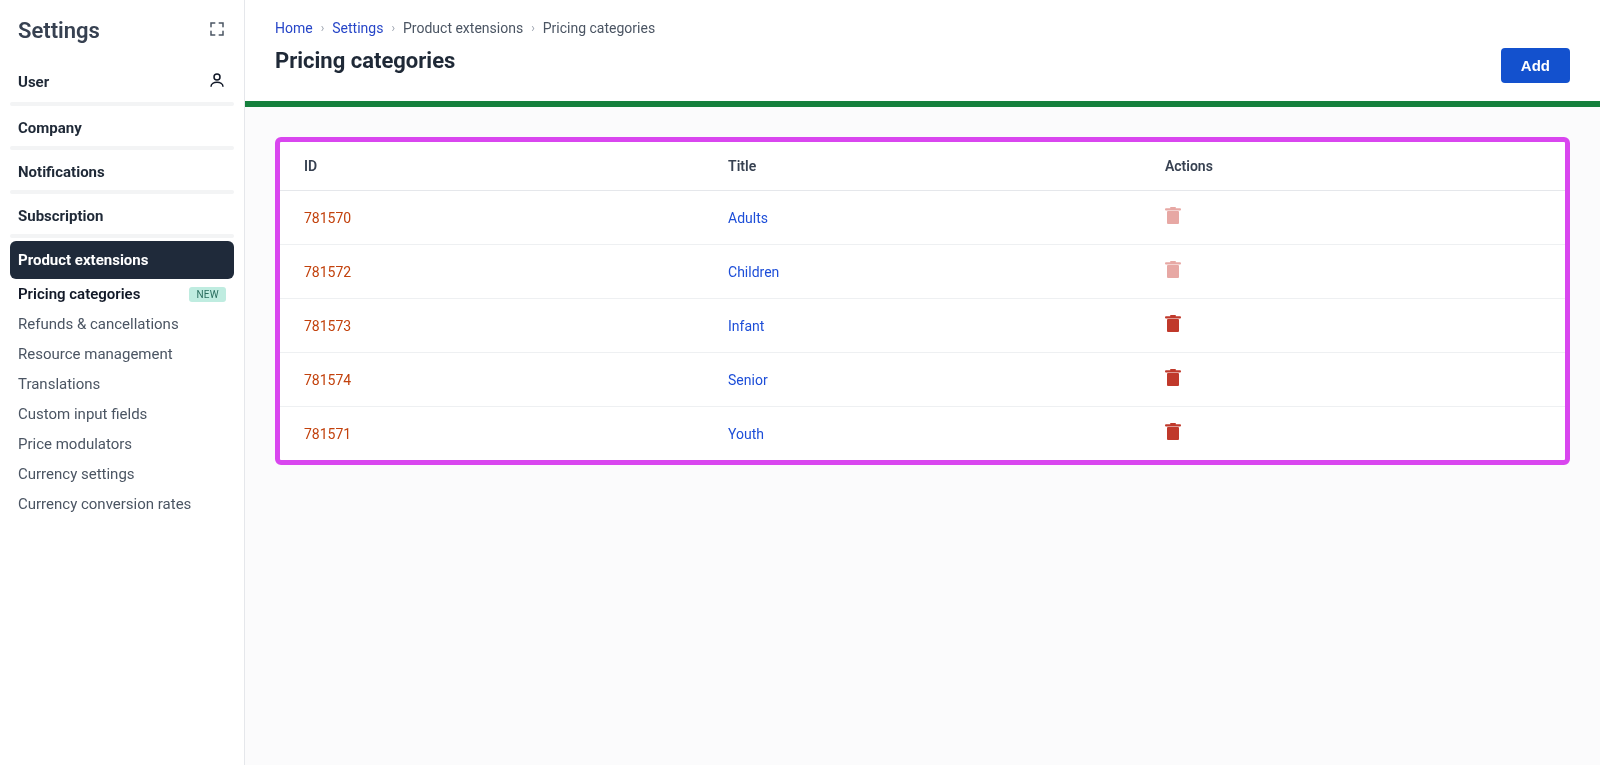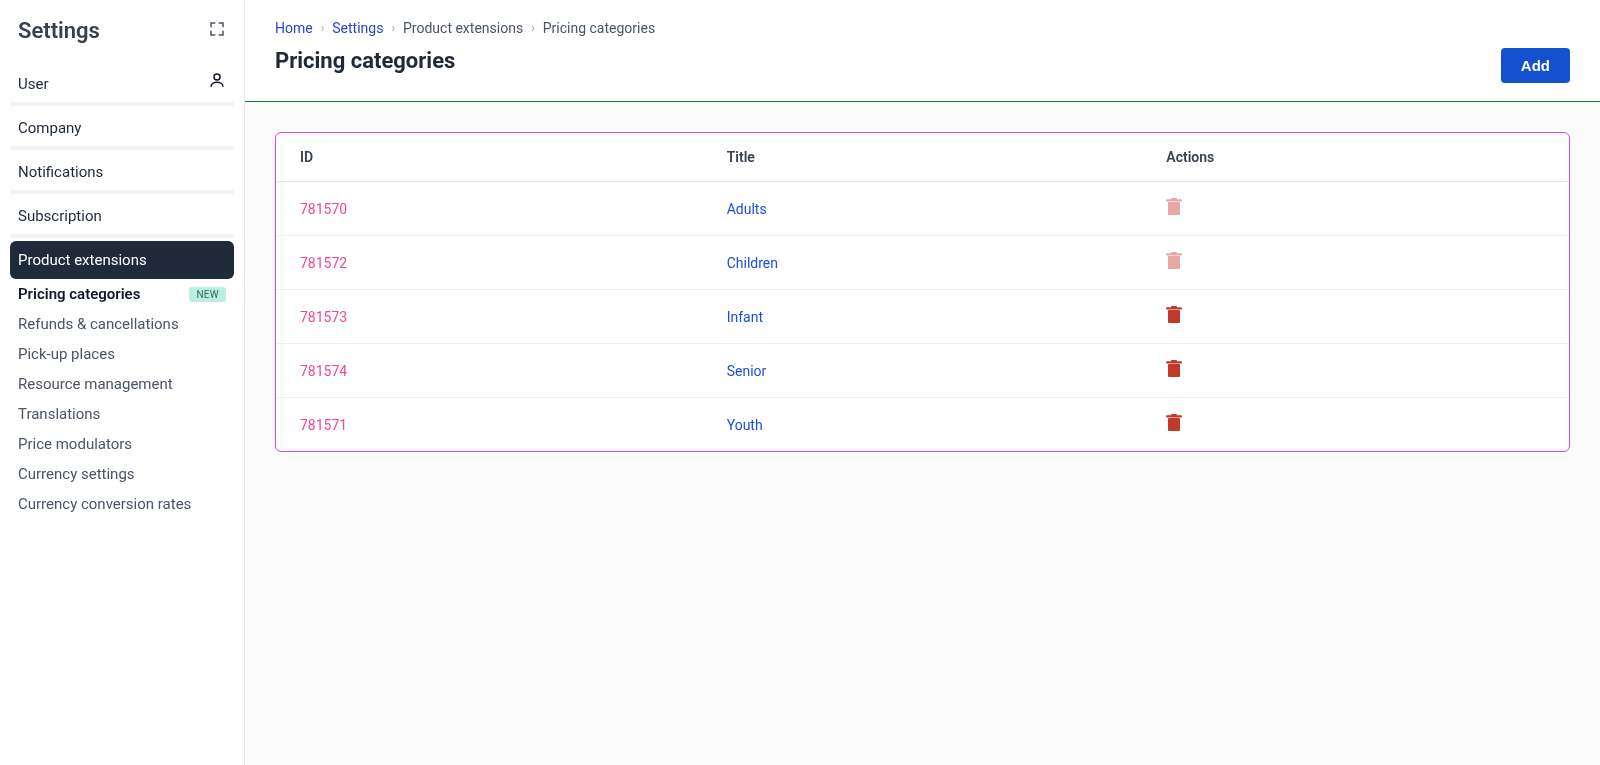--- a/index.html
+++ b/index.html
@@ -36,24 +36,23 @@
   .nav-item, .nav-subitem {
     display: flex;
     align-items: center;
     justify-content: space-between;
     padding: 10px 8px;
     font-size: 15px;
     cursor: pointer;
     border-radius: 4px;
   }
   .nav-item {
-    font-weight: 400;
+    font-weight: 700;
     color: #1f2937;
     position: relative;
-    align-items: flex-end;
   }
   .nav-item.with-sep::after {
     content: "";
     position: absolute;
     left: 0; right: 0; bottom: -3px;
     height: 4px;
     border-radius: 2px;
     background: #f3f4f5;
   }
   .nav-item.with-sep { margin-bottom: 6px; }
@@ -82,21 +81,21 @@
 
   
   .main {
     flex: 1;
     display: flex;
     flex-direction: column;
     overflow-y: auto;
   }
   .page-head {
     padding: 20px 30px 18px 30px;
-    border-bottom: 1px solid #15803d;
+    border-bottom: 6px solid #15803d;
     background: #fff;
   }
   .breadcrumb {
     display: flex;
     align-items: center;
     gap: 8px;
     font-size: 14px;
     margin-bottom: 12px;
     color: #6b7280;
   }
@@ -146,42 +145,42 @@
     cursor: pointer;
     flex-shrink: 0;
   }
   .content-body {
     background: #fbfbfc;
     flex: 1;
     padding: 30px;
   }
   .card {
     background: #fff;
-    border: 1px solid #d946ef;
+    border: 5px solid #d946ef;
     border-radius: 6px;
     overflow: hidden;
   }
   table.data-table {
     width: 100%;
     border-collapse: collapse;
   }
   table.data-table th, table.data-table td {
     text-align: left;
     padding: 16px 24px;
     font-size: 14px;
   }
   table.data-table thead th {
     font-weight: 600;
     color: #374151;
     border-bottom: 1px solid #e5e7eb;
   }
   table.data-table tbody tr {
     border-top: 1px solid #eef0f2;
   }
-  table.data-table tbody td.id-cell { color: #ec4899; }
+  table.data-table tbody td.id-cell { color: #c2410c; }
   table.data-table tbody td.title-cell a {
     color: #1d4ed8;
     text-decoration: none;
     cursor: pointer;
   }
   .col-id { width: 33%; }
   .col-title { width: 34%; }
   .col-actions { width: 33%; }
   .trash-btn {
     background: none;
@@ -234,27 +233,27 @@
 
   <div class="sub-group">
     <div class="nav-subitem active">
       <span>Pricing categories</span>
       <span class="badge-new">NEW</span>
     </div>
     <div class="nav-subitem">
       <span>Refunds &amp; cancellations</span>
     </div>
     <div class="nav-subitem">
-      <span>Pick-up places</span>
-    </div>
-    <div class="nav-subitem">
       <span>Resource management</span>
     </div>
     <div class="nav-subitem">
       <span>Translations</span>
+    </div>
+    <div class="nav-subitem">
+      <span>Custom input fields</span>
     </div>
     <div class="nav-subitem">
       <span>Price modulators</span>
     </div>
     <div class="nav-subitem">
       <span>Currency settings</span>
     </div>
     <div class="nav-subitem">
       <span>Currency conversion rates</span>
     </div>

